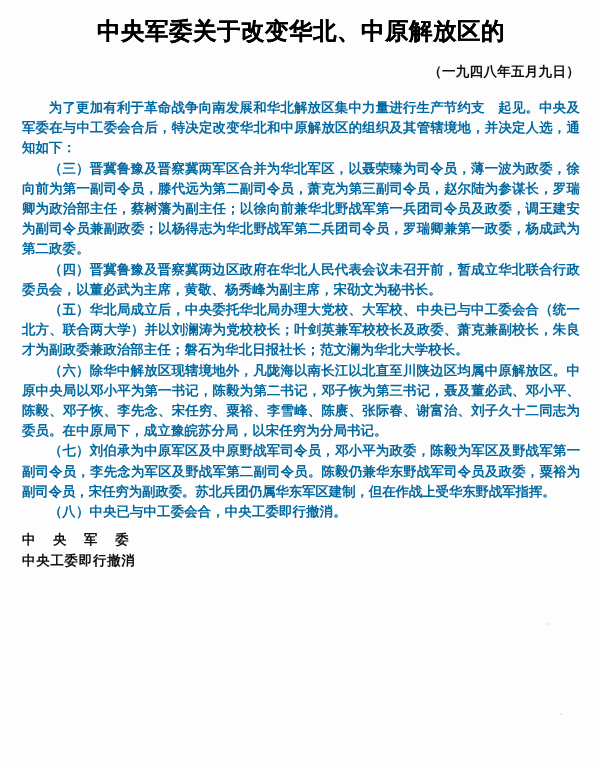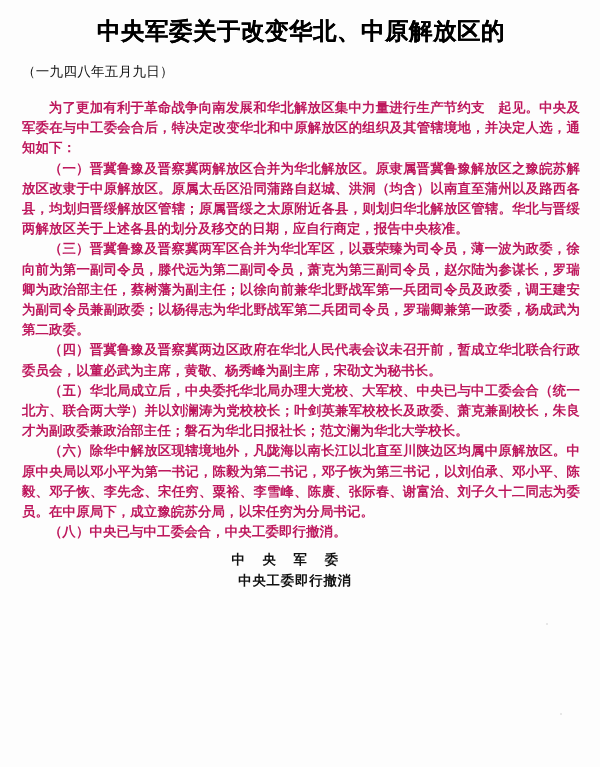--- a/index.html
+++ b/index.html
@@ -37,50 +37,50 @@
     text-shadow: 0 0 0.6px #000;
   }
   .doc-title .tline {
     display: block;
     white-space: nowrap;
   }
   .doc-title .tline.l2 {
     margin-top: 3px;
   }
   .doc-date {
-    text-align: left;
+    text-align: right;
     font-size: 13.5px;
-    font-weight: normal;
+    font-weight: bold;
     margin: 17px 0 0 0;
     letter-spacing: 0.3px;
     color: #111;
   }
   
   .body-text {
     margin-top: 16px;
   }
   p.para {
     margin: 0;
     font-size: 13.4px;
     line-height: 20.2px;
     text-align: justify;
     text-justify: inter-ideograph;
     text-indent: 2em;
     letter-spacing: 0.15px;
     font-weight: bold;
-    color: #be185d;
+    color: #0369a1;
     -webkit-font-smoothing: none;
   }
   p.para.tight {
     letter-spacing: -0.05px;
   }
   
   .sign-block {
     margin-top: 8px;
-    text-align: center;
+    text-align: left;
     padding-right: 10px;
     font-weight: bold;
   }
   .sign-org {
     font-size: 13.4px;
     letter-spacing: 6.5px;
     padding-right: 16px;
     line-height: 21px;
   }
   .sign-date {
@@ -105,25 +105,25 @@
 <div class="page">
 
   <div class="doc-title">
     <span class="tline l1">中央军委关于改变华北、中原解放区的</span>
   </div>
 
   <div class="doc-date">（一九四八年五月九日）</div>
 
   <div class="body-text">
     <p class="para">为了更加有利于革命战争向南发展和华北解放区集中力量进行生产节约支　起见。中央及军委在与中工委会合后，特决定改变华北和中原解放区的组织及其管辖境地，并决定人选，通知如下：</p>
-    <p class="para">（一）晋冀鲁豫及晋察冀两解放区合并为华北解放区。原隶属晋冀鲁豫解放区之豫皖苏解放区改隶于中原解放区。原属太岳区沿同蒲路自赵城、洪洞（均含）以南直至蒲州以及路西各县，均划归晋绥解放区管辖；原属晋绥之太原附近各县，则划归华北解放区管辖。华北与晋绥两解放区关于上述各县的划分及移交的日期，应自行商定，报告中央核准。</p>
     <p class="para">（三）晋冀鲁豫及晋察冀两军区合并为华北军区，以聂荣臻为司令员，薄一波为政委，徐向前为第一副司令员，滕代远为第二副司令员，萧克为第三副司令员，赵尔陆为参谋长，罗瑞卿为政治部主任，蔡树藩为副主任；以徐向前兼华北野战军第一兵团司令员及政委，调王建安为副司令员兼副政委；以杨得志为华北野战军第二兵团司令员，罗瑞卿兼第一政委，杨成武为第二政委。</p>
     <p class="para">（四）晋冀鲁豫及晋察冀两边区政府在华北人民代表会议未召开前，暂成立华北联合行政委员会，以董必武为主席，黄敬、杨秀峰为副主席，宋劭文为秘书长。</p>
     <p class="para">（五）华北局成立后，中央委托华北局办理大党校、大军校、中央已与中工委会合（统一北方、联合两大学）并以刘澜涛为党校校长；叶剑英兼军校校长及政委、萧克兼副校长，朱良才为副政委兼政治部主任；磐石为华北日报社长；范文澜为华北大学校长。</p>
-    <p class="para">（六）除华中解放区现辖境地外，凡陇海以南长江以北直至川陕边区均属中原解放区。中原中央局以邓小平为第一书记，陈毅为第二书记，邓子恢为第三书记，以刘伯承、邓小平、陈毅、邓子恢、李先念、宋任穷、粟裕、李雪峰、陈赓、张际春、谢富治、刘子久十二同志为委员。在中原局下，成立豫皖苏分局，以宋任穷为分局书记。</p>
+    <p class="para">（六）除华中解放区现辖境地外，凡陇海以南长江以北直至川陕边区均属中原解放区。中原中央局以邓小平为第一书记，陈毅为第二书记，邓子恢为第三书记，聂及董必武、邓小平、陈毅、邓子恢、李先念、宋任穷、粟裕、李雪峰、陈赓、张际春、谢富治、刘子久十二同志为委员。在中原局下，成立豫皖苏分局，以宋任穷为分局书记。</p>
+    <p class="para tight">（七）刘伯承为中原军区及中原野战军司令员，邓小平为政委，陈毅为军区及野战军第一副司令员，李先念为军区及野战军第二副司令员。陈毅仍兼华东野战军司令员及政委，粟裕为副司令员，宋任穷为副政委。苏北兵团仍属华东军区建制，但在作战上受华东野战军指挥。</p>
     <p class="para">（八）中央已与中工委会合，中央工委即行撤消。</p>
   </div>
 
   <div class="sign-block">
     <div class="sign-org">中 央 军 委</div>
     <div class="sign-date">中央工委即行撤消</div>
   </div>
 
   <div class="speck" style="left:233px;top:120px;"></div>
   <div class="speck" style="left:546px;top:623px;"></div>

